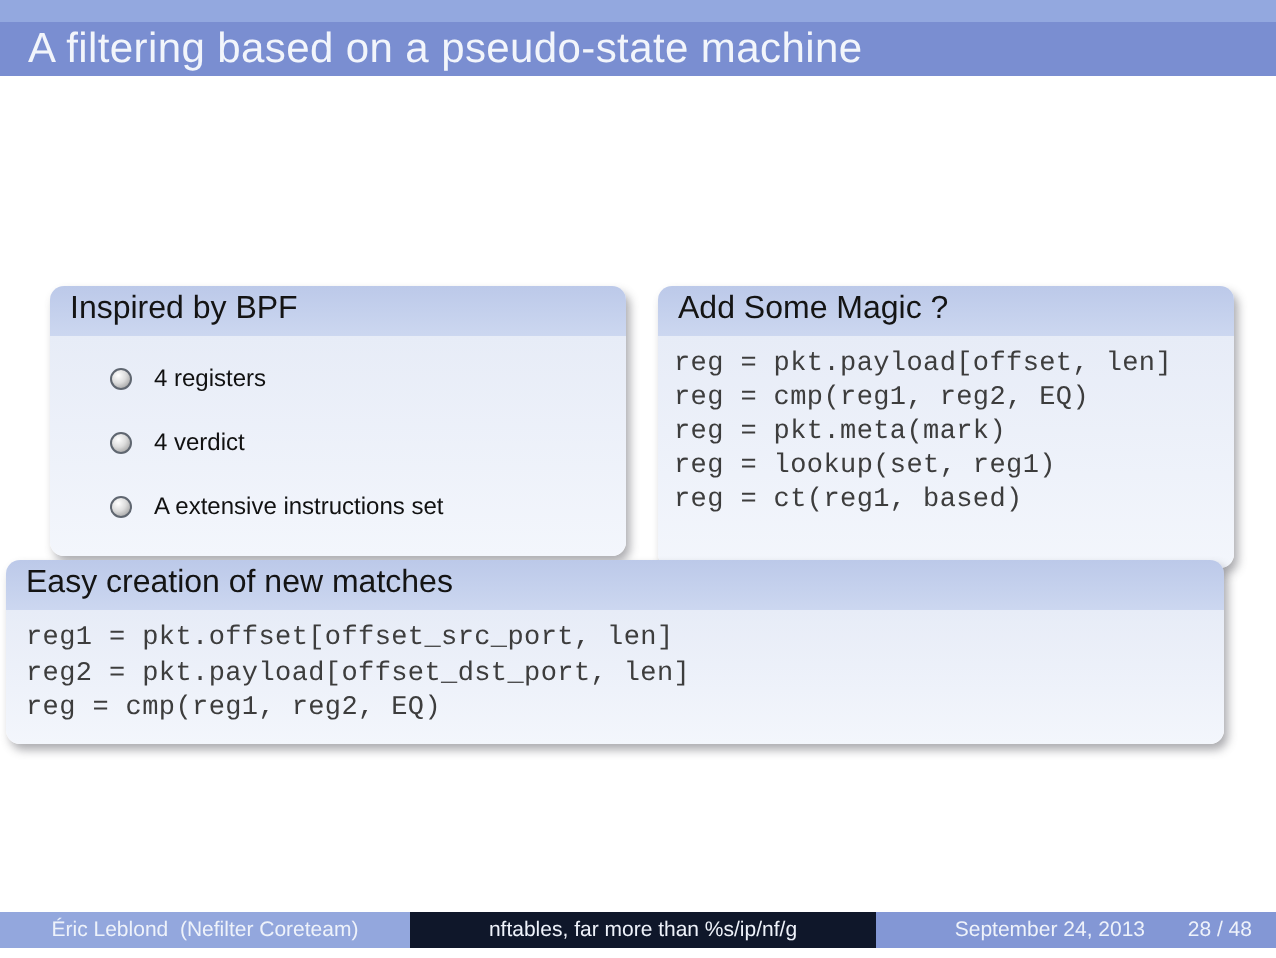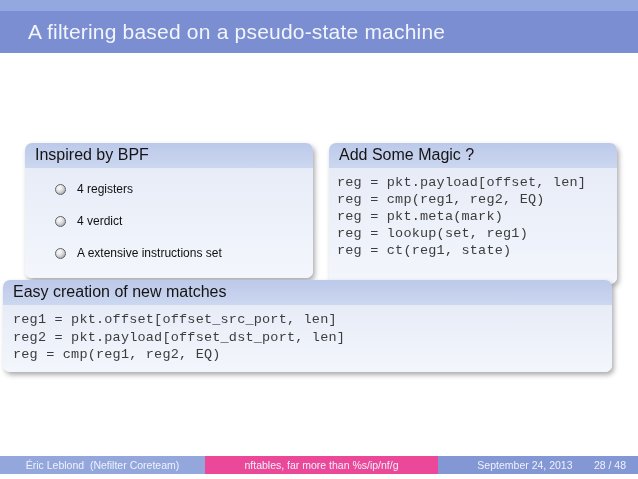--- a/index.html
+++ b/index.html
@@ -3,22 +3,22 @@
 <meta charset="utf-8">
 <style>
   html,body{margin:0;padding:0;background:#fff;}
   .slide{
     position:relative;width:638px;height:479px;overflow:hidden;
     background:#ffffff;font-family:"Liberation Sans",sans-serif;
   }
   
   .top-strip{position:absolute;left:0;top:0;width:638px;height:11px;background:#93a8df;}
   .title-bar{
-    position:absolute;left:0;top:11px;width:638px;height:42px;background:#7a8ed1;
-    display:flex;align-items:center;box-sizing:border-box;padding-left:28px;
+    position:absolute;left:0;top:11px;width:638px;height:27px;background:#7a8ed1;
+    display:flex;align-items:center;box-sizing:border-box;padding-left:14px;
   }
   .title-bar .t{color:#f2f5fb;font-size:21px;letter-spacing:0.2px;}
   
   .block{
     position:absolute;border-radius:7px;
     box-shadow:2px 3px 5px rgba(70,70,80,0.45);
   }
   .block-header{
     background:linear-gradient(#bcc9e9,#ccd7f0);
     border-radius:7px 7px 0 0;
@@ -48,21 +48,21 @@
     white-space:pre;letter-spacing:0.2px;
   }
   #block-matches .code-line{line-height:17.5px;}
   
   .footline{
     position:absolute;left:0;top:456px;width:638px;height:18px;
     display:flex;color:#eef2fa;font-size:10.5px;align-items:flex-end;
   }
   .footline .seg{display:flex;align-items:center;justify-content:center;height:18px;box-sizing:border-box;}
   .seg-author{width:205px;background:#93a7dd;}
-  .seg-title{width:233px;background:#ec4899;}
+  .seg-title{width:233px;background:#0f172a;}
   .seg-date{width:200px;background:#8397d5;justify-content:flex-start;}
   .seg-date .date{flex:1;text-align:center;padding-left:18px;}
   .seg-date .page{padding-right:12px;white-space:pre;}
   .pre{white-space:pre;}
 </style>
 </head>
 <body>
 
 <div class="slide">
 
@@ -90,21 +90,21 @@
     </div>
   </div>
 
   <div class="block" id="block-magic">
     <div class="block-header">Add Some Magic ?</div>
     <div class="block-body">
       <div class="code-line">reg = pkt.payload[offset, len]</div>
       <div class="code-line">reg = cmp(reg1, reg2, EQ)</div>
       <div class="code-line">reg = pkt.meta(mark)</div>
       <div class="code-line">reg = lookup(set, reg1)</div>
-      <div class="code-line">reg = ct(reg1, state)</div>
+      <div class="code-line">reg = ct(reg1, based)</div>
     </div>
   </div>
 
   <div class="block" id="block-matches">
     <div class="block-header">Easy creation of new matches</div>
     <div class="block-body">
       <div class="code-line">reg1 = pkt.offset[offset_src_port, len]</div>
       <div class="code-line">reg2 = pkt.payload[offset_dst_port, len]</div>
       <div class="code-line">reg = cmp(reg1, reg2, EQ)</div>
     </div>

